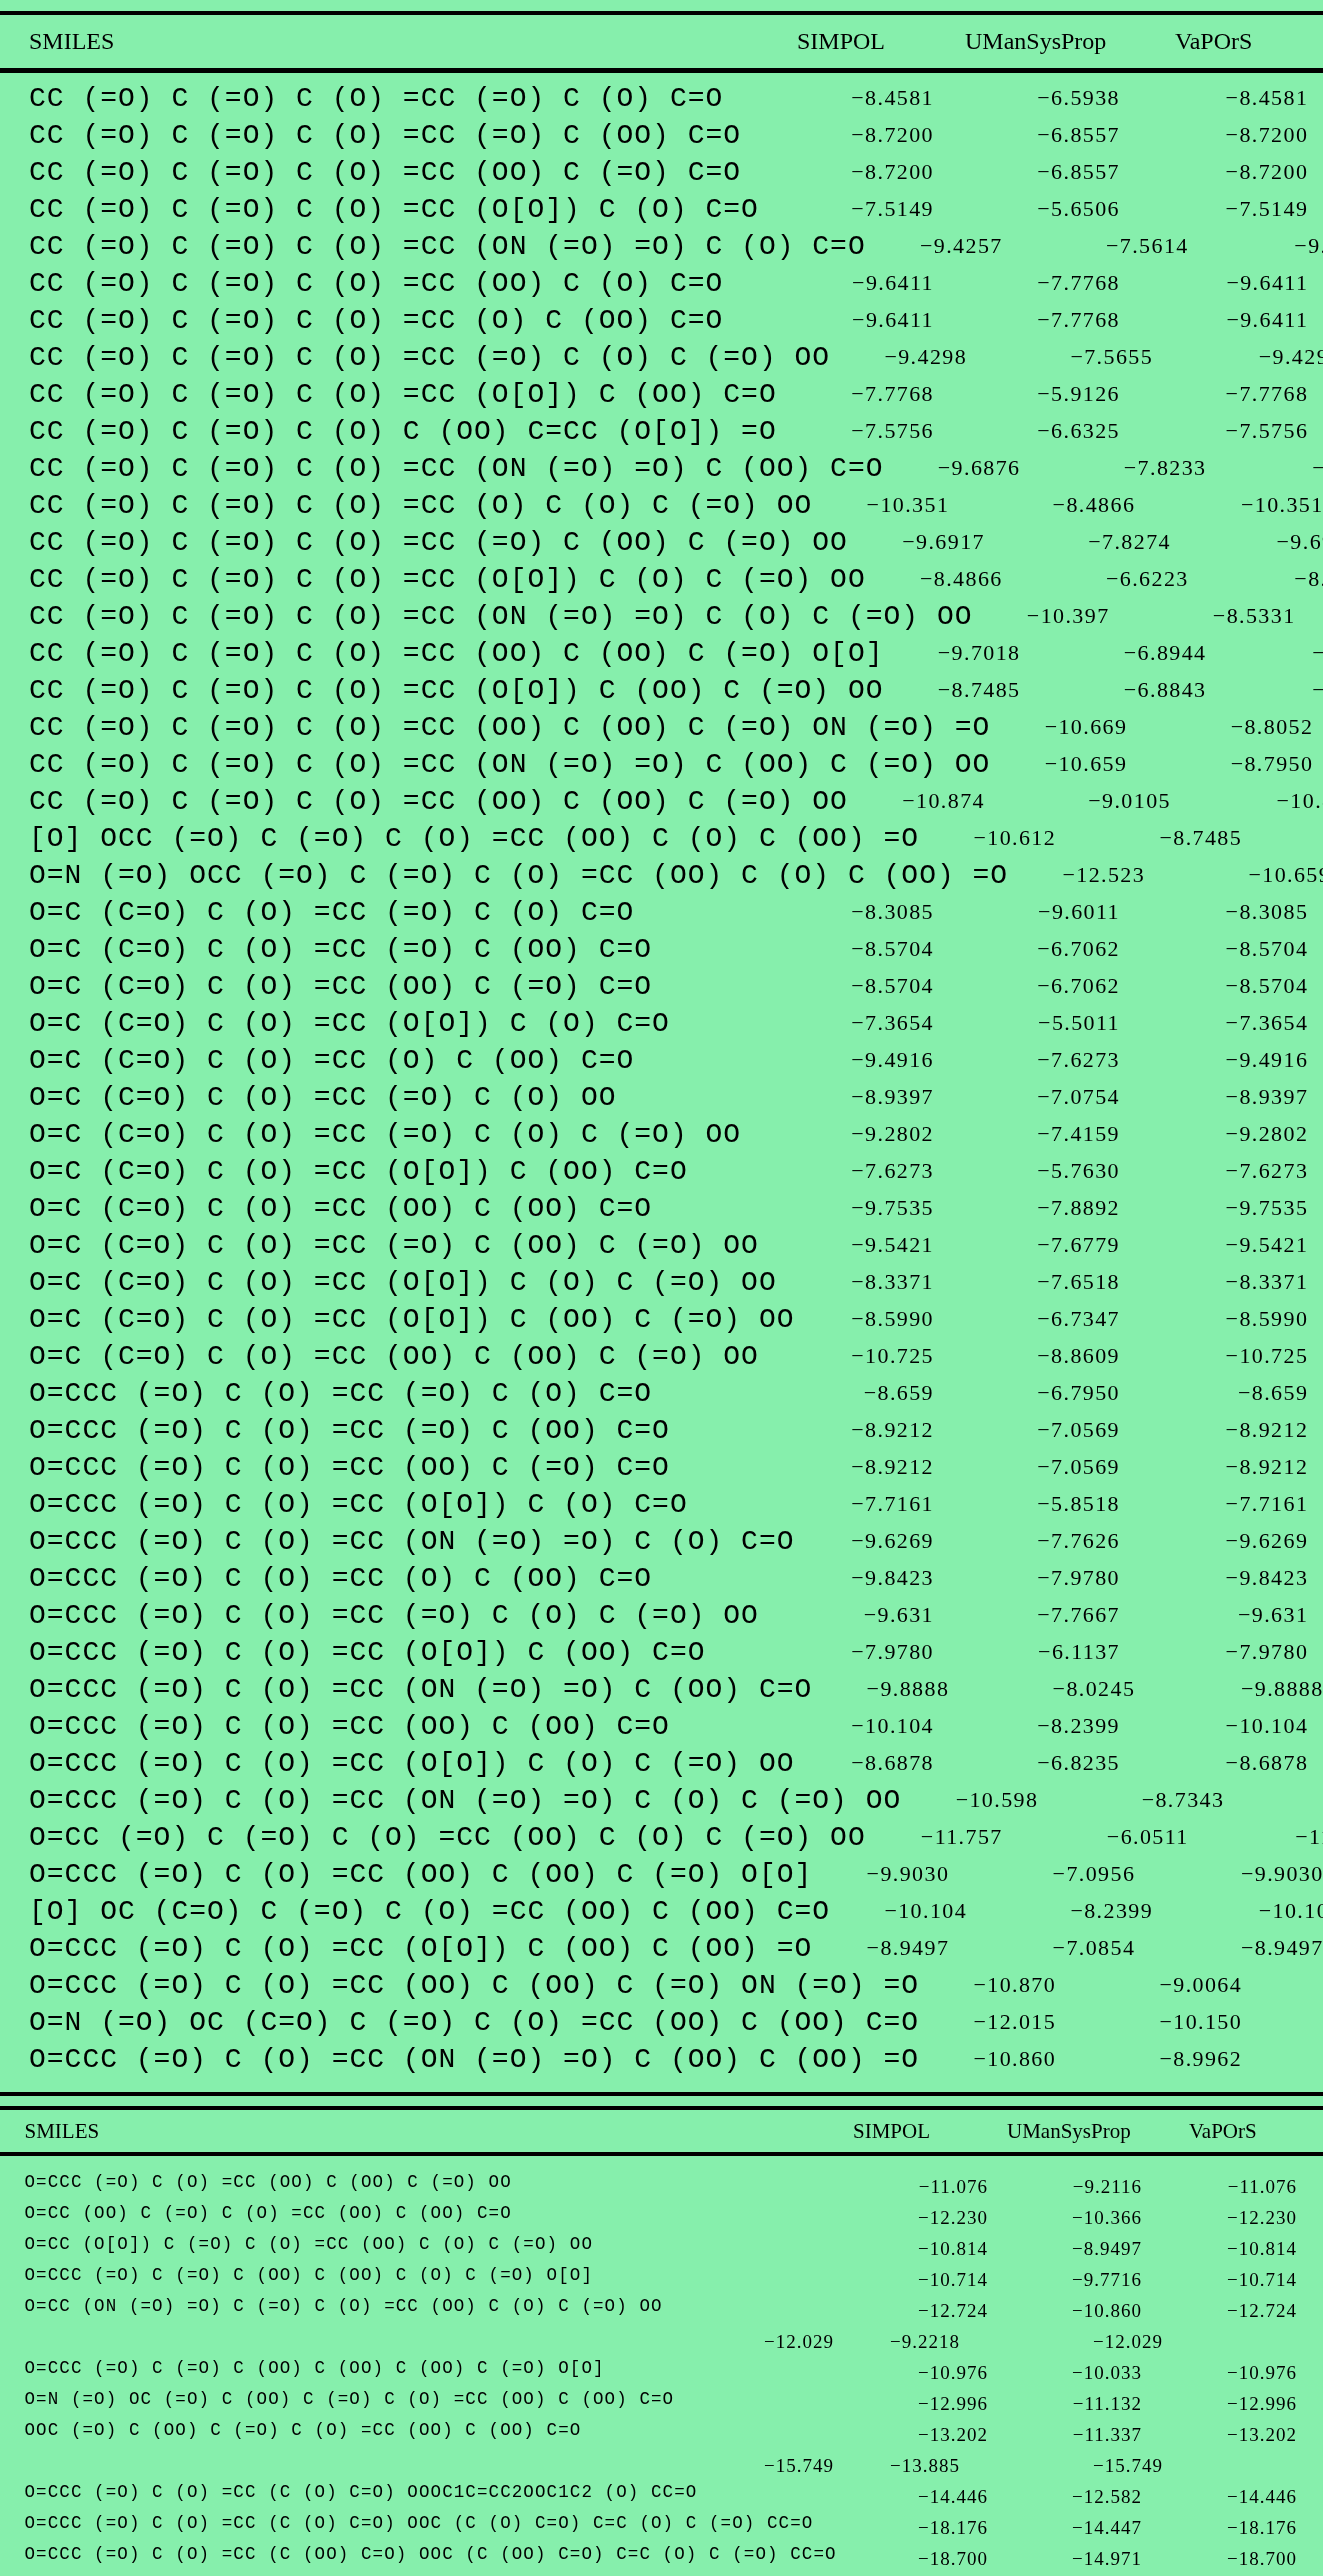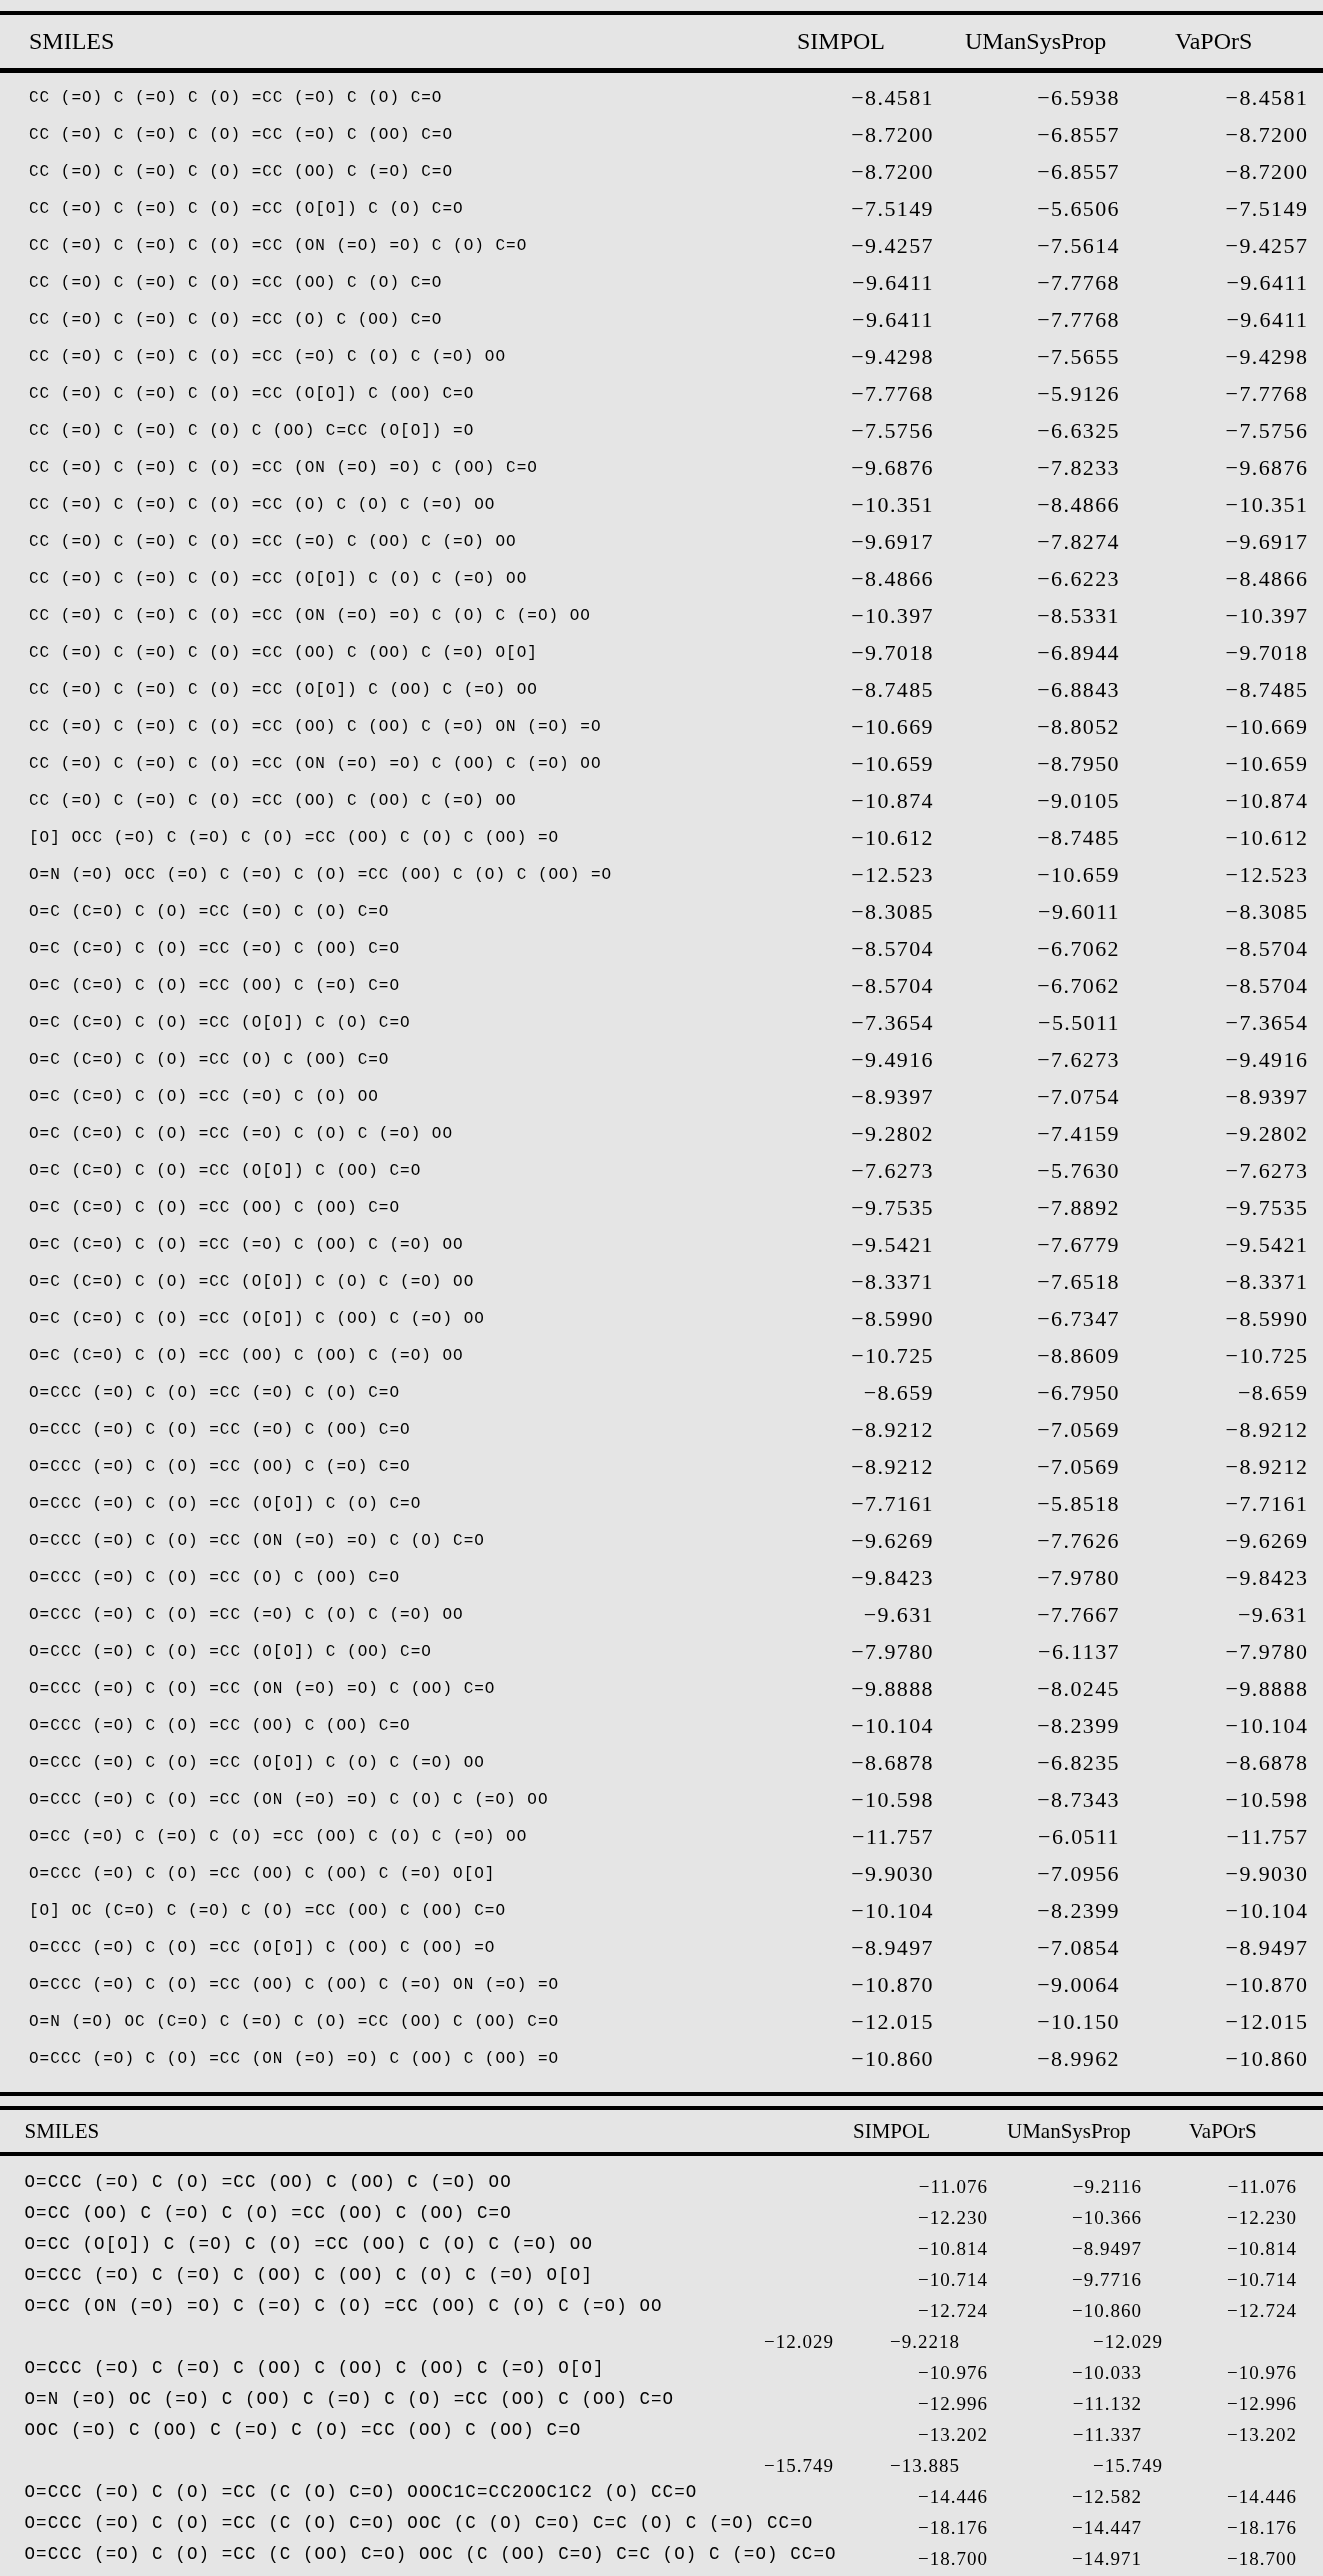--- a/index.html
+++ b/index.html
@@ -1,16 +1,16 @@
 <!DOCTYPE html>
 <html style="font-size:11.2px"><head>
 <meta charset="utf-8">
 <style>
   html,body{margin:0;padding:0;background:#ffffff;}
-  .page{position:relative;width:1323px;height:2576px;background:#e5e5e5;color:#000;overflow:hidden;}
+  .page{position:relative;width:1323px;height:2576px;background:#86efac;color:#000;overflow:hidden;}
   .rule{width:100%;background:#000;}
   .rule-thick{height:4.2px;}
   .rule-thin{height:3.5px;}
   .r-top{margin-top:11.2px;}
   .body1{margin-top:7px;}
   .rb1{margin-top:14.7px;}
   .rt2{margin-top:9.8px;}
   .body2{margin-top:9.8px;}
   .rb2{margin-top:9px;}
 
@@ -21,21 +21,21 @@
   .h-num{font-family:"Liberation Serif",serif;text-align:left;}
   .hdr1 .h-smiles{font-size:24px;padding-left:29px;}
   .hdr1 .h-num{font-size:24px;}
   .hdr2 .h-smiles{font-size:21px;padding-left:24.5px;}
   .hdr2 .h-num{font-size:21px;}
 
   .body1 .row{height:37px;display:grid;grid-template-columns:1fr 168px 210px 148px;align-items:center;}
   .body2 .row{height:31px;display:grid;grid-template-columns:1fr 154px 182px 134px;align-items:center;}
   .cell{white-space:nowrap;}
   .c-smiles{font-family:"Liberation Mono",monospace;text-align:left;}
-  .body1 .c-smiles{font-size:16px;letter-spacing:1px;padding-left:29px;}
+  .body1 .c-smiles{font-size:28px;letter-spacing:1px;padding-left:29px;}
   .body2 .c-smiles{font-size:17.5px;letter-spacing:1.1px;padding-left:24.5px;}
   .c-num{font-family:"Liberation Serif",serif;text-align:right;}
   .body1 .c-num{font-size:22px;letter-spacing:1.4px;}
   .body1 .c-simpol{padding-right:31px;}
   .body1 .c-uman{padding-right:55px;}
   .body1 .c-vapors{padding-right:14.7px;}
   .body2 .c-num{font-size:19px;letter-spacing:1px;margin-top:10px;}
   .body2 .c-simpol{padding-right:19px;}
   .body2 .c-uman{padding-right:47px;}
   .body2 .c-vapors{padding-right:26px;}

